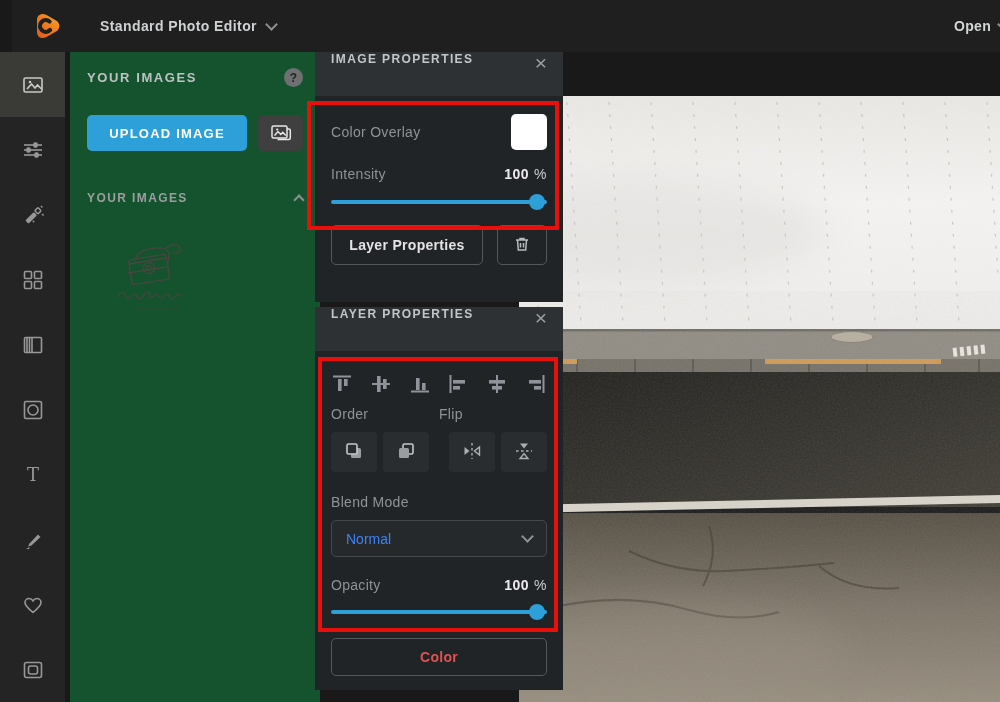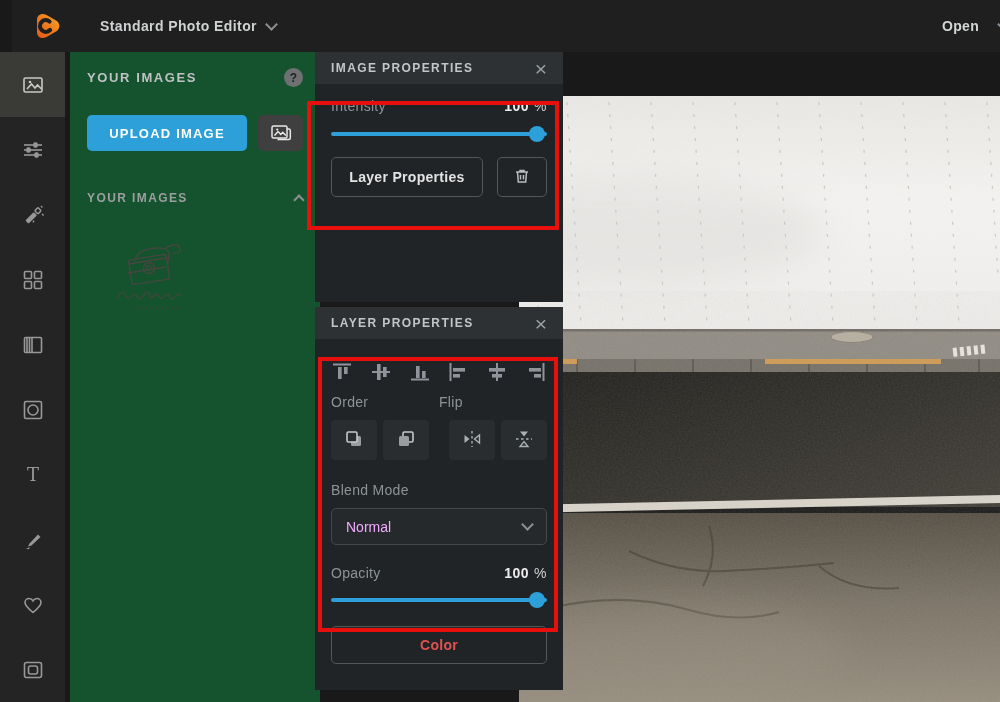--- a/index.html
+++ b/index.html
@@ -6,21 +6,21 @@
   html,body { background:#101010; }
   body { font-family:"Liberation Sans", sans-serif; }
   .stage { position:relative; width:1000px; height:702px; overflow:hidden; background:#191919; }
 
   
   .topbar { position:absolute; left:12px; top:0; width:1000px; height:52px; background:#1f1f1f; z-index:40; display:flex; align-items:center; }
   .logo { position:absolute; left:18px; top:10px; width:32px; height:32px; cursor:pointer; }
   .tb-title { position:absolute; left:88px; top:0; height:52px; display:flex; align-items:center; gap:10px; cursor:pointer; }
   .tb-title span { color:#cfd1d2; font-size:14px; font-weight:bold; letter-spacing:.4px; }
   .chev { width:9px; height:9px; border-right:2px solid #8d9092; border-bottom:2px solid #8d9092; transform:rotate(45deg); margin-top:-4px; }
-  .tb-open { position:absolute; right:18px; top:0; height:52px; display:flex; align-items:center; gap:20px; cursor:pointer; }
+  .tb-open { position:absolute; right:18px; top:0; height:52px; display:flex; align-items:center; gap:8px; cursor:pointer; }
   .tb-open span { color:#d3d5d6; font-size:14px; font-weight:bold; letter-spacing:.3px; }
   .tb-open .chev { margin-right:-14px; }
 
   
   .rail { position:absolute; left:0; top:52px; width:65px; height:650px; background:#242424; z-index:40; }
   .rail-item { width:65px; height:65px; display:flex; align-items:center; justify-content:center; cursor:pointer; }
   .rail-item.active { background:#3a3a37; }
   .rail-item svg { display:block; }
 
   
@@ -31,21 +31,21 @@
   .upload-row { display:flex; gap:11px; padding:28px 17px 0 17px; }
   .upload-btn { flex:1; height:36px; background:#2d9fd9; border:none; border-radius:5px; color:#fff; font-family:inherit; font-size:13px; font-weight:bold; letter-spacing:1.2px; cursor:pointer; }
   .upload-alt { width:45px; height:36px; background:#3f3f3f; border:none; border-radius:5px; display:flex; align-items:center; justify-content:center; cursor:pointer; }
   .section-row { display:flex; align-items:center; justify-content:space-between; padding:40px 17px 0 17px; cursor:pointer; }
   .section-label { color:#9c9fa1; font-size:12px; font-weight:bold; letter-spacing:1.4px; }
   .chev-up { width:8px; height:8px; border-left:2px solid #8d9092; border-top:2px solid #8d9092; transform:rotate(45deg); margin-top:4px; }
   .thumb { position:absolute; left:40px; top:183px; width:100px; height:80px; cursor:pointer; }
 
   
   .props { position:absolute; left:315px; width:248px; background:#212426; z-index:40; }
-  .props-head { height:32px; background:#2e3134; display:flex; align-items:center; justify-content:space-between; padding:0 16px; }
+  .props-head { height:44px; background:#2e3134; display:flex; justify-content:space-between; padding:0 16px; }
   .props-head .panel-title { letter-spacing:1.4px; font-size:12px; color:#c3c6c8; }
   .x-close { color:#9aa0a3; font-size:21px; line-height:1; cursor:pointer; font-weight:normal; }
   .p-image { top:52px; height:250px; }
   .p-layer { top:307px; height:383px; }
 
   .row-between { display:flex; align-items:center; justify-content:space-between; padding:0 16px; }
   .lbl { color:#8e9396; font-size:14px; letter-spacing:.3px; }
   .val { color:#ececec; font-size:14px; font-weight:bold; letter-spacing:.5px; }
   .val .unit { font-weight:normal; color:#cfcfcf; margin-left:5px; }
   .swatch { width:36px; height:36px; background:#fff; border-radius:5px; cursor:pointer; }
@@ -60,21 +60,21 @@
   .trash-btn { width:50px; height:40px; display:flex; align-items:center; justify-content:center; }
 
   .align-row { display:flex; justify-content:space-between; padding:22px 16px 0 16px; }
   .align-row .tool { cursor:pointer; display:flex; }
   .group-labels { display:flex; padding:0 16px; margin-top:11px; }
   .group-labels .lbl { width:50%; }
   .mini-grid { display:flex; gap:6px; padding:0 16px; margin-top:10px; }
   .mini-btn { width:51px; height:40px; background:#2a2d2f; border:none; border-radius:4px; display:flex; align-items:center; justify-content:center; cursor:pointer; }
   .mini-gap { width:10px; }
   .dd { margin:10px 16px 0 16px; height:37px; background:#26292b; border:1px solid #46494b; border-radius:5px; display:flex; align-items:center; justify-content:space-between; padding:0 14px; cursor:pointer; }
-  .dd span { color:#f0abfc; font-size:14px; }
+  .dd span { color:#3b82f6; font-size:14px; }
   .bottom-btns { display:flex; gap:14px; padding:0 16px; margin-top:18px; }
   .bottom-btns .btn-outline { flex:1; height:38px; }
   .delete-btn { color:#e05252; }
 
   
   .canvas { position:absolute; left:315px; top:52px; width:685px; height:650px; background:#191919; z-index:1; }
   .photo { position:absolute; left:519px; top:96px; width:481px; height:606px; z-index:2; }
 
   
   .anno { position:absolute; border:4px solid #e8100c; z-index:60; pointer-events:none; }
@@ -325,20 +325,24 @@
         <line x1="26" y1="73" x2="70" y2="73" stroke="#40403b" stroke-width="1.5" stroke-dasharray="2 3"></line>
       </svg>
     </div>
   </div>
 
   <div class="props p-image">
     <div class="props-head">
       <span class="panel-title">IMAGE PROPERTIES</span>
       <span class="x-close">×</span>
     </div>
+    <div class="row-between" style="margin-top:16px; height:40px;">
+      <span class="lbl">Color Overlay</span>
+      <span class="swatch"></span>
+    </div>
     <div class="row-between" style="margin-top:14px;">
       <span class="lbl">Intensity</span>
       <span class="val"><span>100</span><span class="unit">%</span></span>
     </div>
     <div class="slider" style="margin-top:12px;">
       <div class="track"></div>
       <div class="handle"></div>
     </div>
     <div class="lp-row">
       <button class="btn-outline lp-btn">Layer Properties</button>

